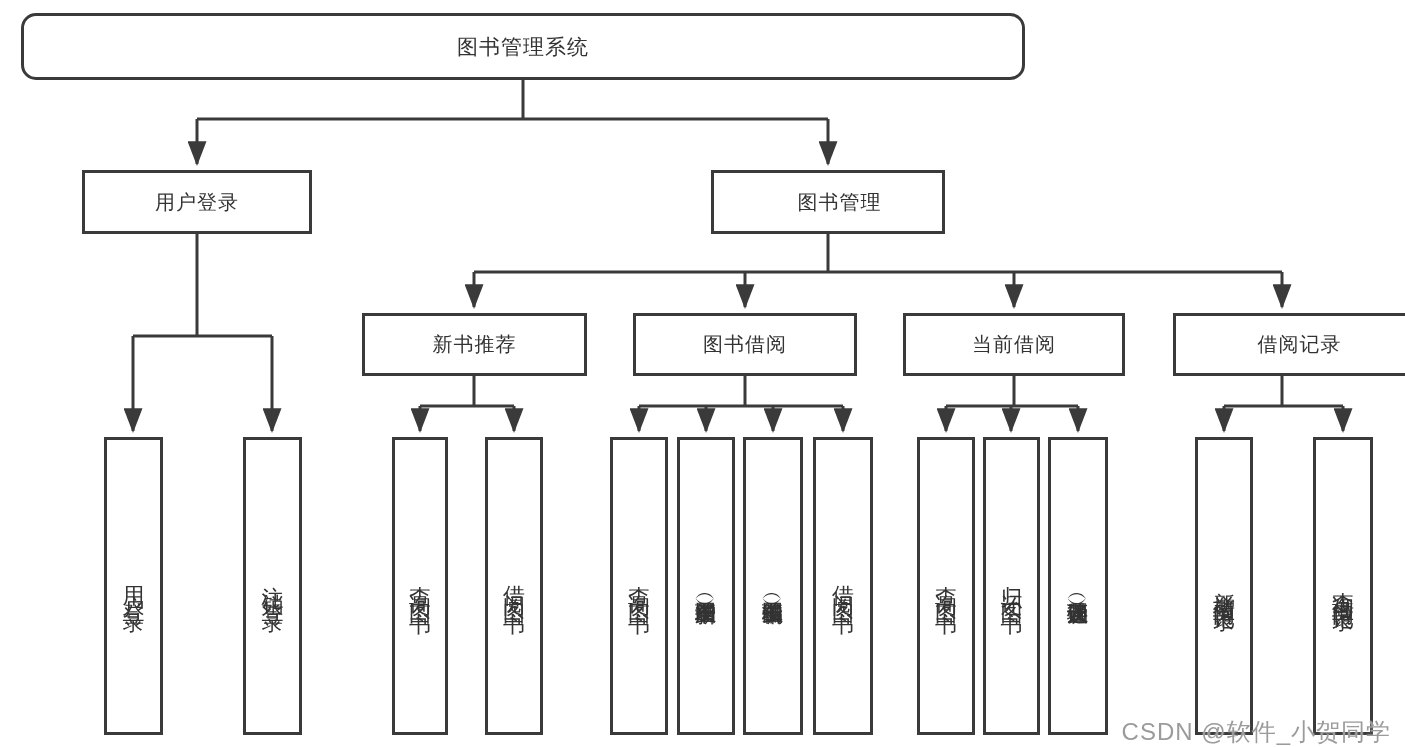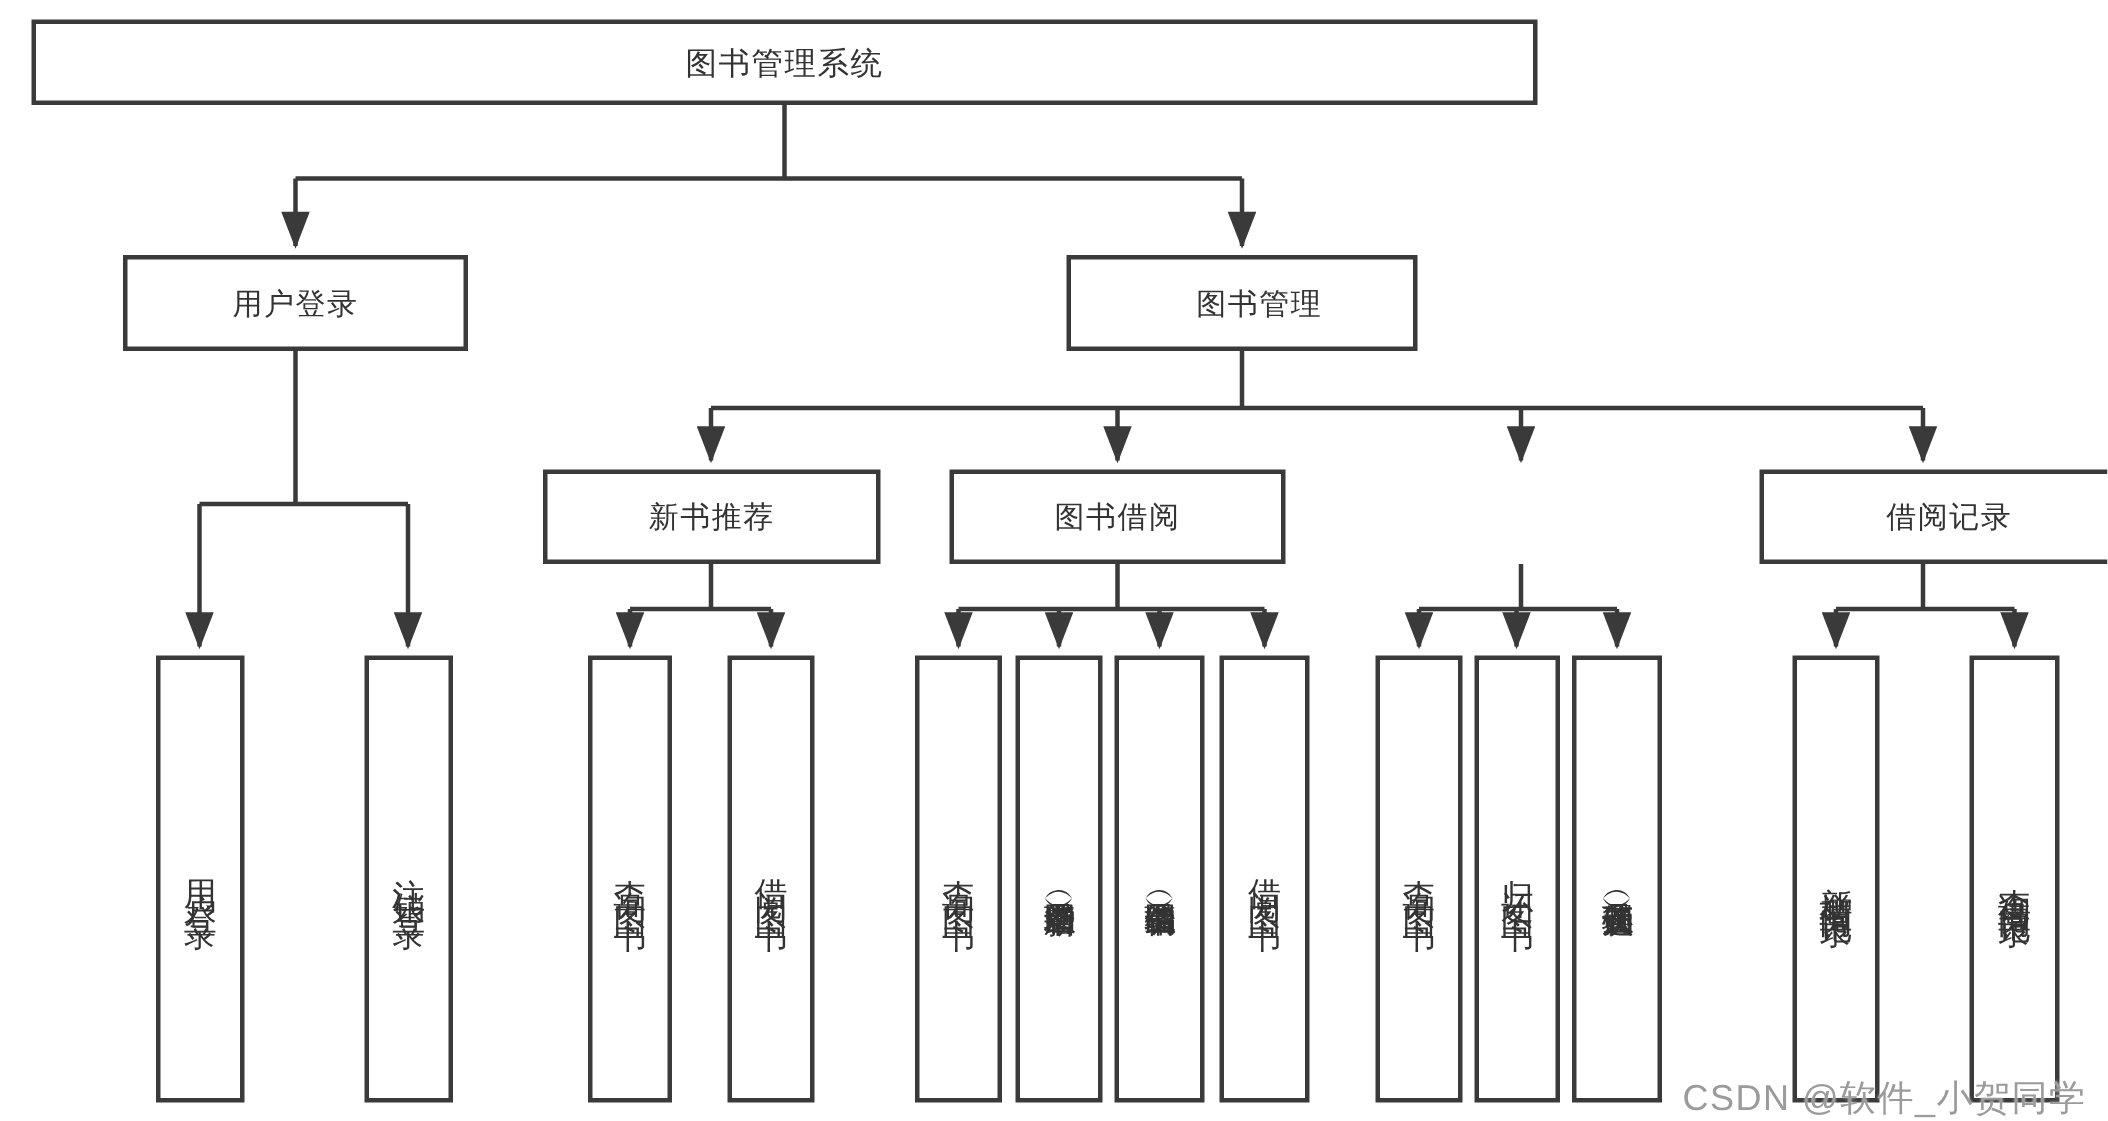--- a/index.html
+++ b/index.html
@@ -35,21 +35,21 @@
     text-align: center;
   }
   .node .hlabel {
     font-size: 20px;
     letter-spacing: 1px;
     color: var(--text);
     white-space: nowrap;
   }
   .node.root .hlabel { font-size: 21px; }
   
-  .root  { left: 21px;  top: 13px;  width: 1004px; height: 57px; }
+  .root  { left: 21px;  top: 13px;  width: 1004px; height: 67px; border-radius: 15px; }
   .l2-0  { left: 82px;  top: 170px; width: 230px;  height: 64px; }
   .l2-1  { left: 711px; top: 170px; width: 234px;  height: 64px; padding-left: 23px; }
   .l3-0  { left: 362px; top: 313px; width: 225px;  height: 63px; }
   .l3-1  { left: 633px; top: 313px; width: 224px;  height: 63px; }
   .l3-2  { left: 903px; top: 313px; width: 222px;  height: 63px; }
   .l3-3  { left: 1173px;top: 313px; width: 253px;  height: 63px; }
   
   .vbox {
     position: absolute;
     top: 437px;
@@ -155,20 +155,23 @@
   <div class="node l2-1">
     <span class="hlabel">图书管理</span>
   </div>
 
   <div class="node l3-1">
     <span class="hlabel">图书借阅</span>
   </div>
   <div class="node l3-0">
     <span class="hlabel">新书推荐</span>
   </div>
+  <div class="node l3-2">
+    <span class="hlabel">当前借阅</span>
+  </div>
   <div class="node l3-3">
     <span class="hlabel">借阅记录</span>
   </div>
 
   <div class="vbox v0">
     <span class="vlabel">用户登录</span>
   </div>
   <div class="vbox v1">
     <span class="vlabel">注销登录</span>
   </div>

